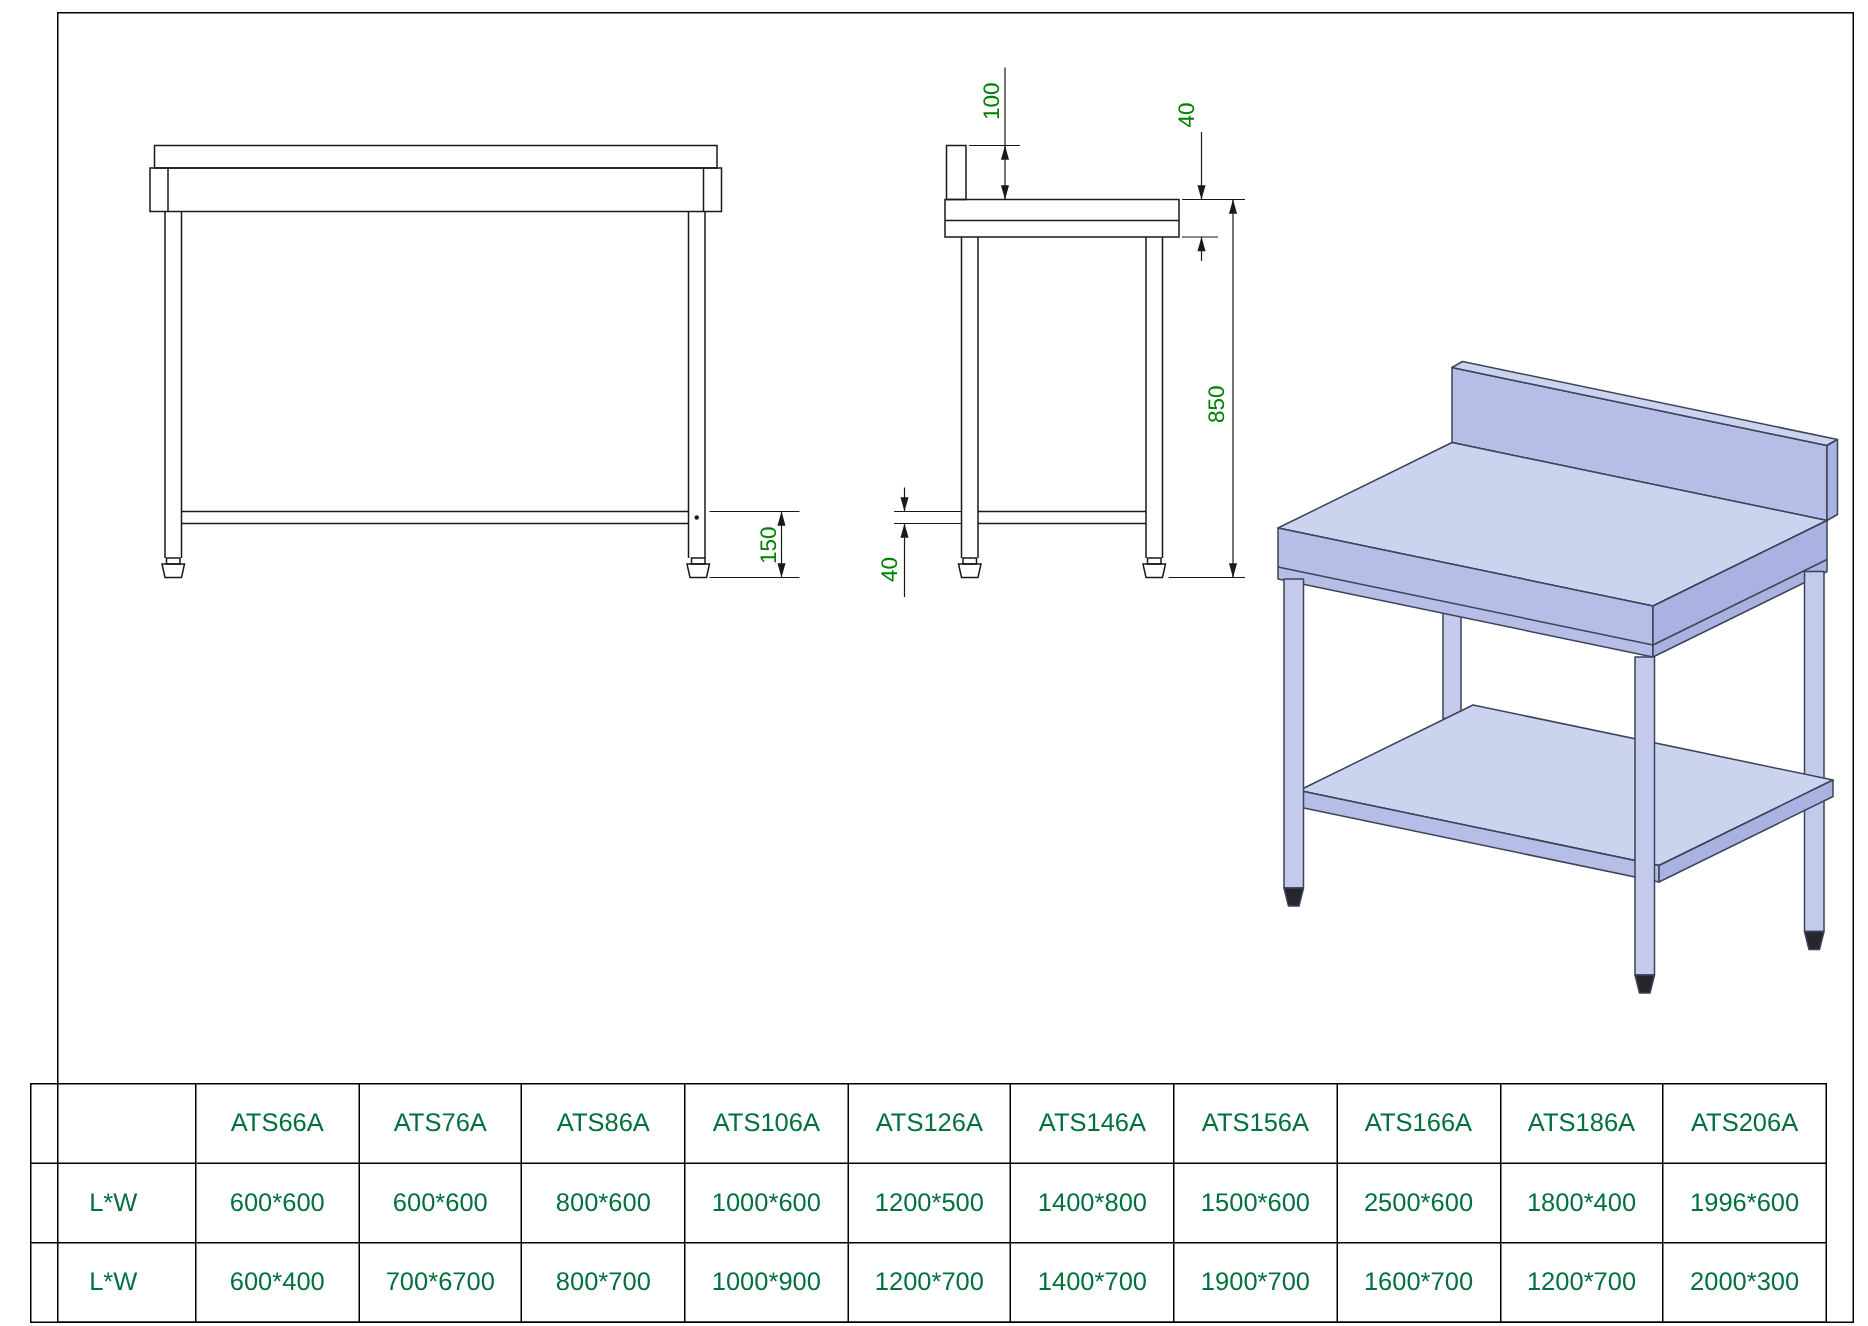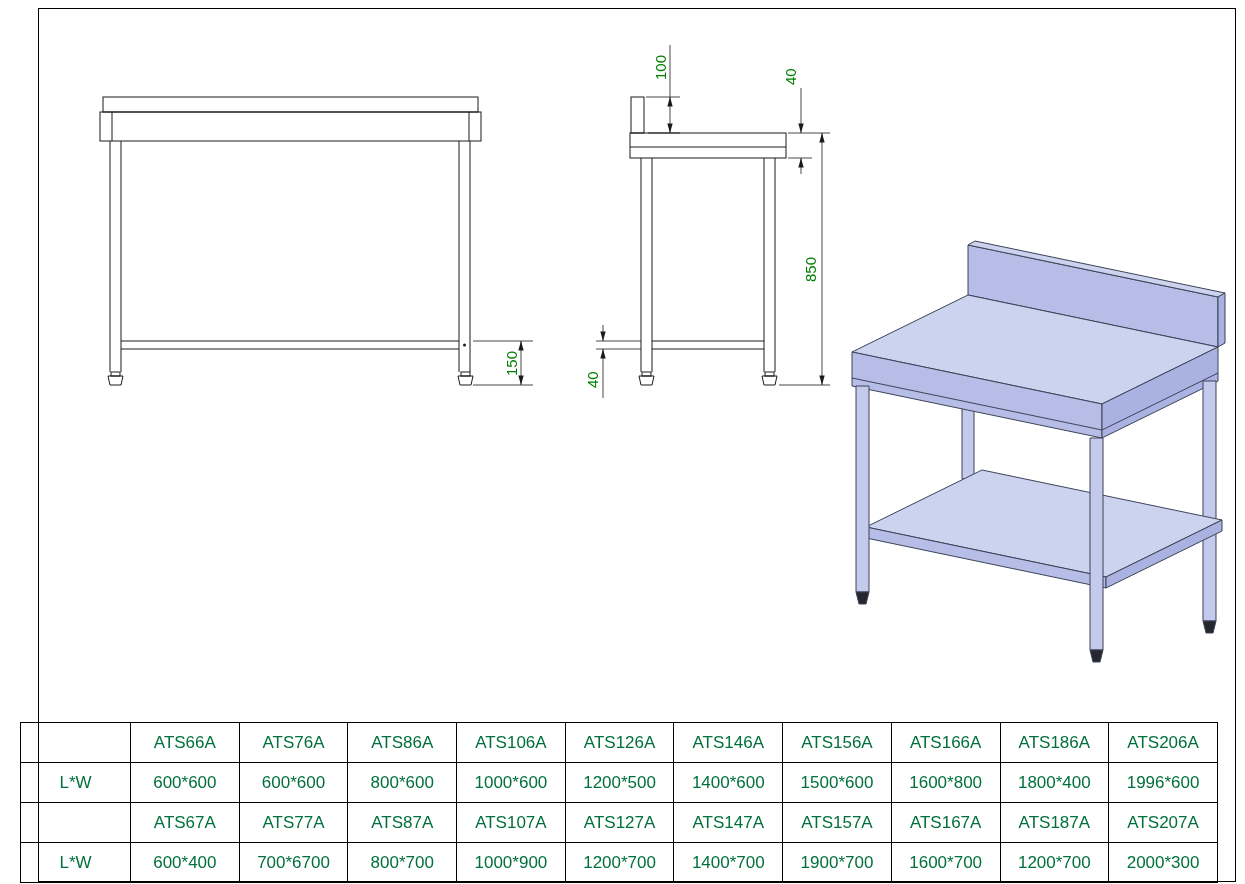--- a/index.html
+++ b/index.html
@@ -170,38 +170,25 @@
         <td>ATS186A</td>
         <td>ATS206A</td>
       </tr>
       <tr>
         <td>L*W</td>
         <td>600*600</td>
         <td>600*600</td>
         <td>800*600</td>
         <td>1000*600</td>
         <td>1200*500</td>
-        <td>1400*600</td>
+        <td>1400*800</td>
         <td>1500*600</td>
-        <td>1600*800</td>
+        <td>2500*600</td>
         <td>1800*400</td>
         <td>1996*600</td>
-      </tr>
-      <tr>
-        <td></td>
-        <td>ATS67A</td>
-        <td>ATS77A</td>
-        <td>ATS87A</td>
-        <td>ATS107A</td>
-        <td>ATS127A</td>
-        <td>ATS147A</td>
-        <td>ATS157A</td>
-        <td>ATS167A</td>
-        <td>ATS187A</td>
-        <td>ATS207A</td>
       </tr>
       <tr>
         <td>L*W</td>
         <td>600*400</td>
         <td>700*6700</td>
         <td>800*700</td>
         <td>1000*900</td>
         <td>1200*700</td>
         <td>1400*700</td>
         <td>1900*700</td>

